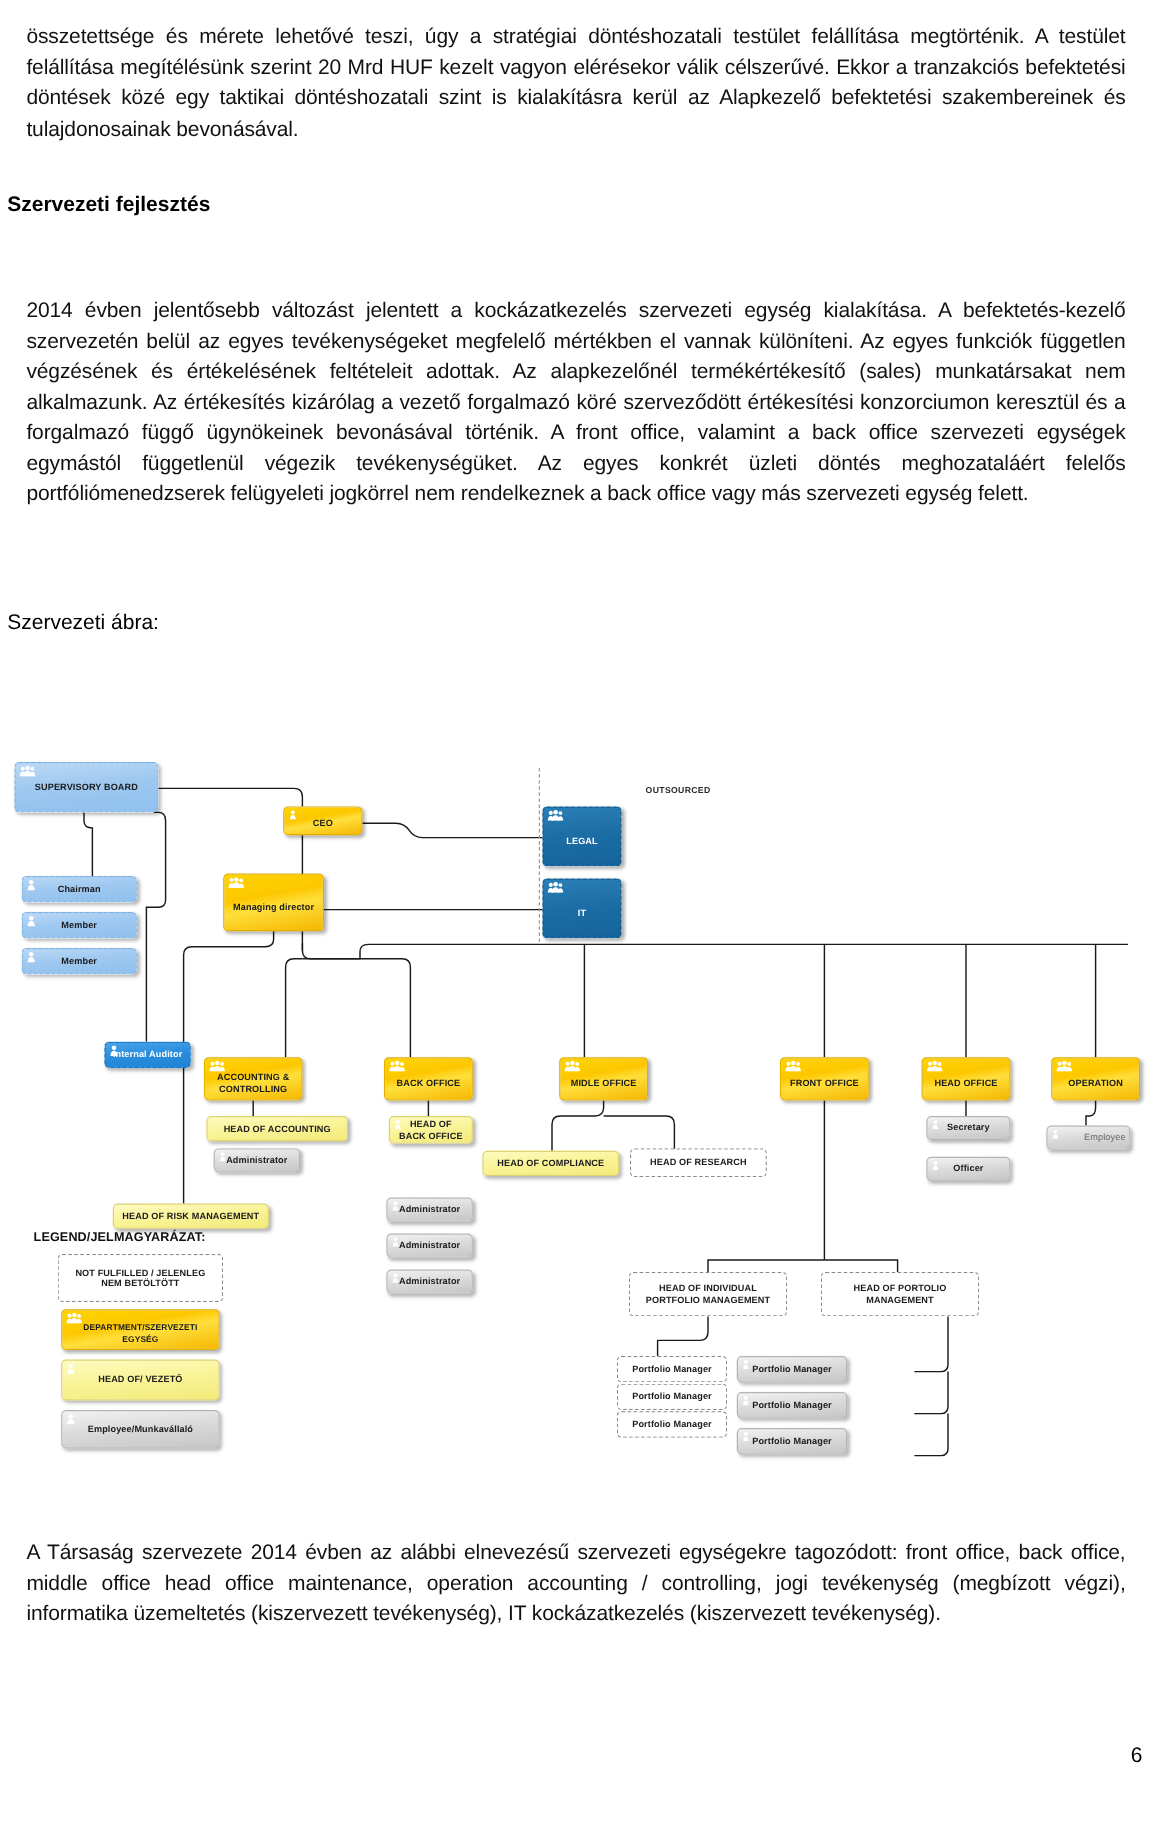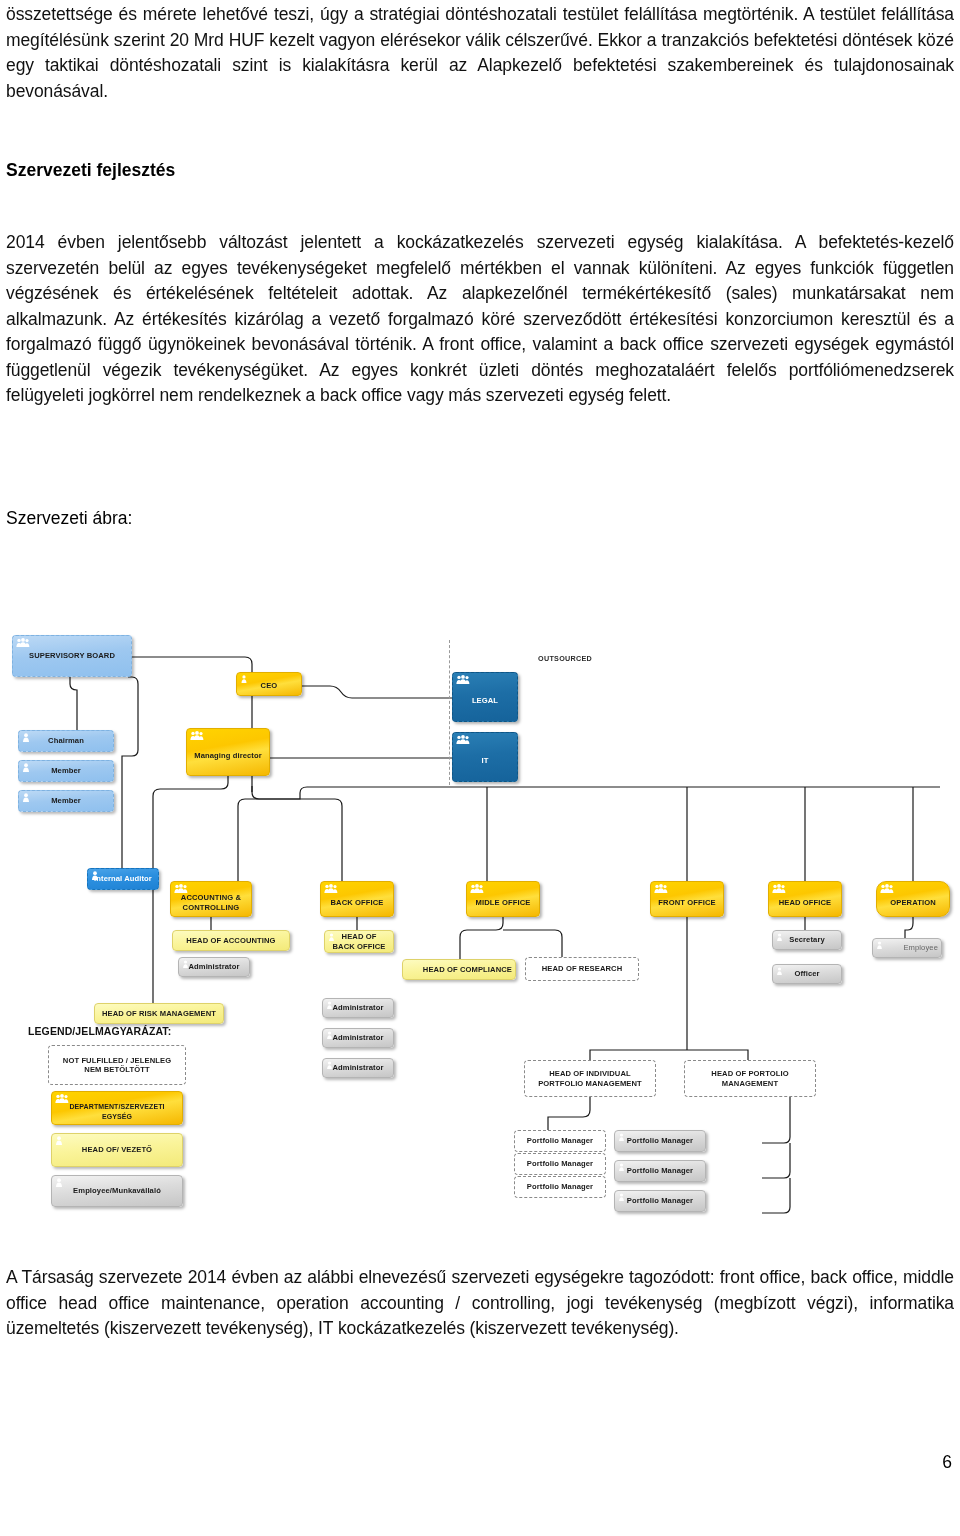--- a/index.html
+++ b/index.html
@@ -15,21 +15,21 @@
 
   
   .para {
     position:absolute;
     font-size:17.5px;
     line-height:25.5px;
     text-align:justify;
     color:#111;
     letter-spacing:-0.1px;
   }
-  .para p { margin:0; }
+  .para p { margin:16px; }
   #para-top   { left:6px; top:2px;  width:948px; }
   #para-mid   { left:6px; top:230px; width:948px; }
   #para-bottom{ left:6px; top:1265px; width:948px; }
 
   .heading {
     position:absolute;
     left:6px; top:160px;
     font-size:17.5px;
     font-weight:bold;
   }
@@ -385,21 +385,21 @@
       <span class="ico"><svg width="14" height="9" viewBox="0 0 14 9">
             <circle cx="3" cy="2.4" r="1.7" fill="#fff"></circle>
             <circle cx="7" cy="1.9" r="1.9" fill="#fff"></circle>
             <circle cx="11" cy="2.6" r="1.6" fill="#fff"></circle>
             <path d="M0.4 9 Q0.6 5 3 5 Q5.4 5 5.6 9 Z" fill="#fff"></path>
             <path d="M3.6 9 Q3.9 4.3 7 4.3 Q10.1 4.3 10.4 9 Z" fill="#fff"></path>
             <path d="M8.6 9 Q8.8 5.2 11 5.2 Q13.2 5.2 13.4 9 Z" fill="#fff"></path>
           </svg></span>
       <span>MIDLE OFFICE</span>
     </div>
-    <div class="node headof" style="left:402px; top:359px; width:114px; height:21px;justify-content:flex-end;">
+    <div class="node headof" style="left:402px; top:359px; width:114px; height:21px;">
       <span>HEAD OF COMPLIANCE</span>
     </div>
     <div class="node vacant" style="left:525px; top:357px; width:114px; height:24px;">
       <span>HEAD OF RESEARCH</span>
     </div>
 
     <div class="node dept" style="left:650px; top:281px; width:74px; height:36px;">
       <span class="ico"><svg width="14" height="9" viewBox="0 0 14 9">
             <circle cx="3" cy="2.4" r="1.7" fill="#fff"></circle>
             <circle cx="7" cy="1.9" r="1.9" fill="#fff"></circle>
@@ -430,21 +430,21 @@
       <span>Secretary</span>
     </div>
     <div class="node emp" style="left:772px; top:364px; width:70px; height:20px;">
       <span class="ico"><svg width="7" height="8" viewBox="0 0 8 9">
             <circle cx="4" cy="2.2" r="1.8" fill="#fff"></circle>
             <path d="M1.3 9 Q1.6 4.8 4 4.8 Q6.4 4.8 6.7 9 Z" fill="#fff"></path>
           </svg></span>
       <span>Officer</span>
     </div>
 
-    <div class="node dept" style="left:876px; top:281px; width:74px; height:36px;border-radius:10px;">
+    <div class="node dept" style="left:876px; top:281px; width:74px; height:36px;">
       <span class="ico"><svg width="14" height="9" viewBox="0 0 14 9">
             <circle cx="3" cy="2.4" r="1.7" fill="#fff"></circle>
             <circle cx="7" cy="1.9" r="1.9" fill="#fff"></circle>
             <circle cx="11" cy="2.6" r="1.6" fill="#fff"></circle>
             <path d="M0.4 9 Q0.6 5 3 5 Q5.4 5 5.6 9 Z" fill="#fff"></path>
             <path d="M3.6 9 Q3.9 4.3 7 4.3 Q10.1 4.3 10.4 9 Z" fill="#fff"></path>
             <path d="M8.6 9 Q8.8 5.2 11 5.2 Q13.2 5.2 13.4 9 Z" fill="#fff"></path>
           </svg></span>
       <span>OPERATION</span>
     </div>

